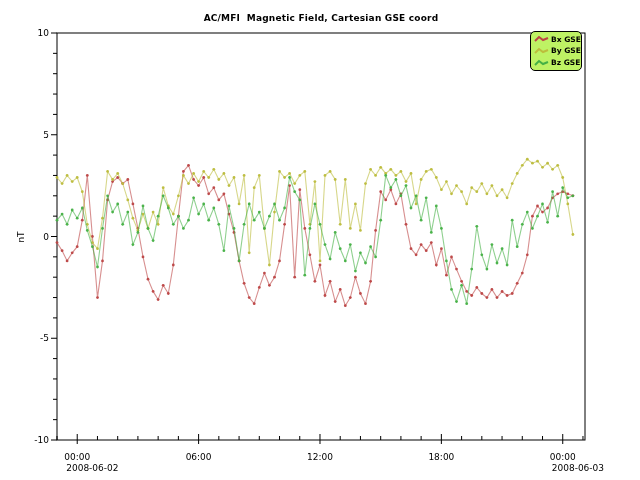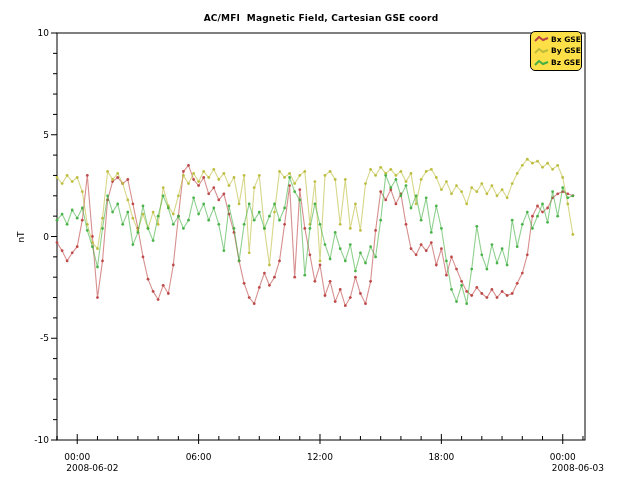--- a/index.html
+++ b/index.html
@@ -4,21 +4,21 @@
 <style>
   html,body{margin:0;padding:0;background:#fff;}
   .screen{position:relative;width:624px;height:480px;background:#fff;
           font-family:"DejaVu Sans",sans-serif;color:#000;overflow:hidden;}
   .chart-title{position:absolute;top:13px;left:0;width:642px;text-align:center;
                font-size:9px;font-weight:bold;white-space:pre;letter-spacing:0.2px;}
   .y-label{position:absolute;left:6px;top:232px;font-size:9px;
            transform:rotate(-90deg);transform-origin:center;width:30px;text-align:center;}
   svg.plot{position:absolute;left:0;top:0;}
   .legend{position:absolute;left:530px;top:31px;width:46px;height:36px;
-          border:1px solid #000;border-radius:5px;background:#fde047;
+          border:1px solid #000;border-radius:5px;background:#bef264;
           display:flex;flex-direction:column;justify-content:space-evenly;
           padding:1px 1px 1px 3px;box-sizing:content-box;z-index:5;}
   .legend-row{display:flex;align-items:center;gap:2px;height:11px;}
   .legend-label{font-size:7.5px;font-weight:bold;white-space:nowrap;line-height:1;}
   .legend-swatch{flex:0 0 auto;}
 </style>
 </head>
 <body>
 
 <div class="screen">

